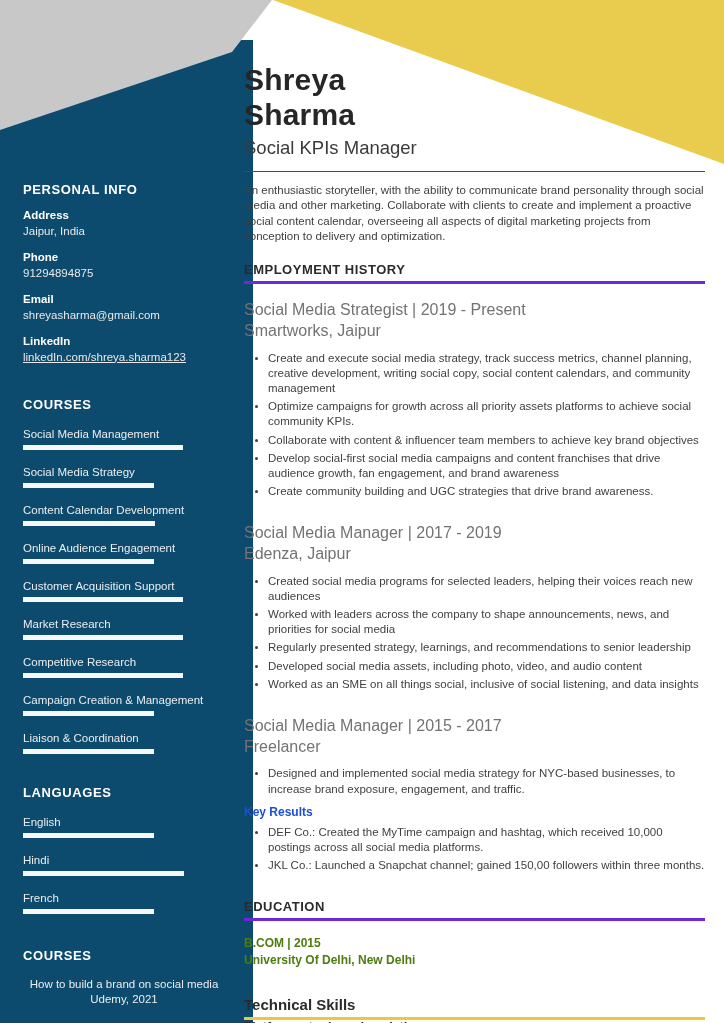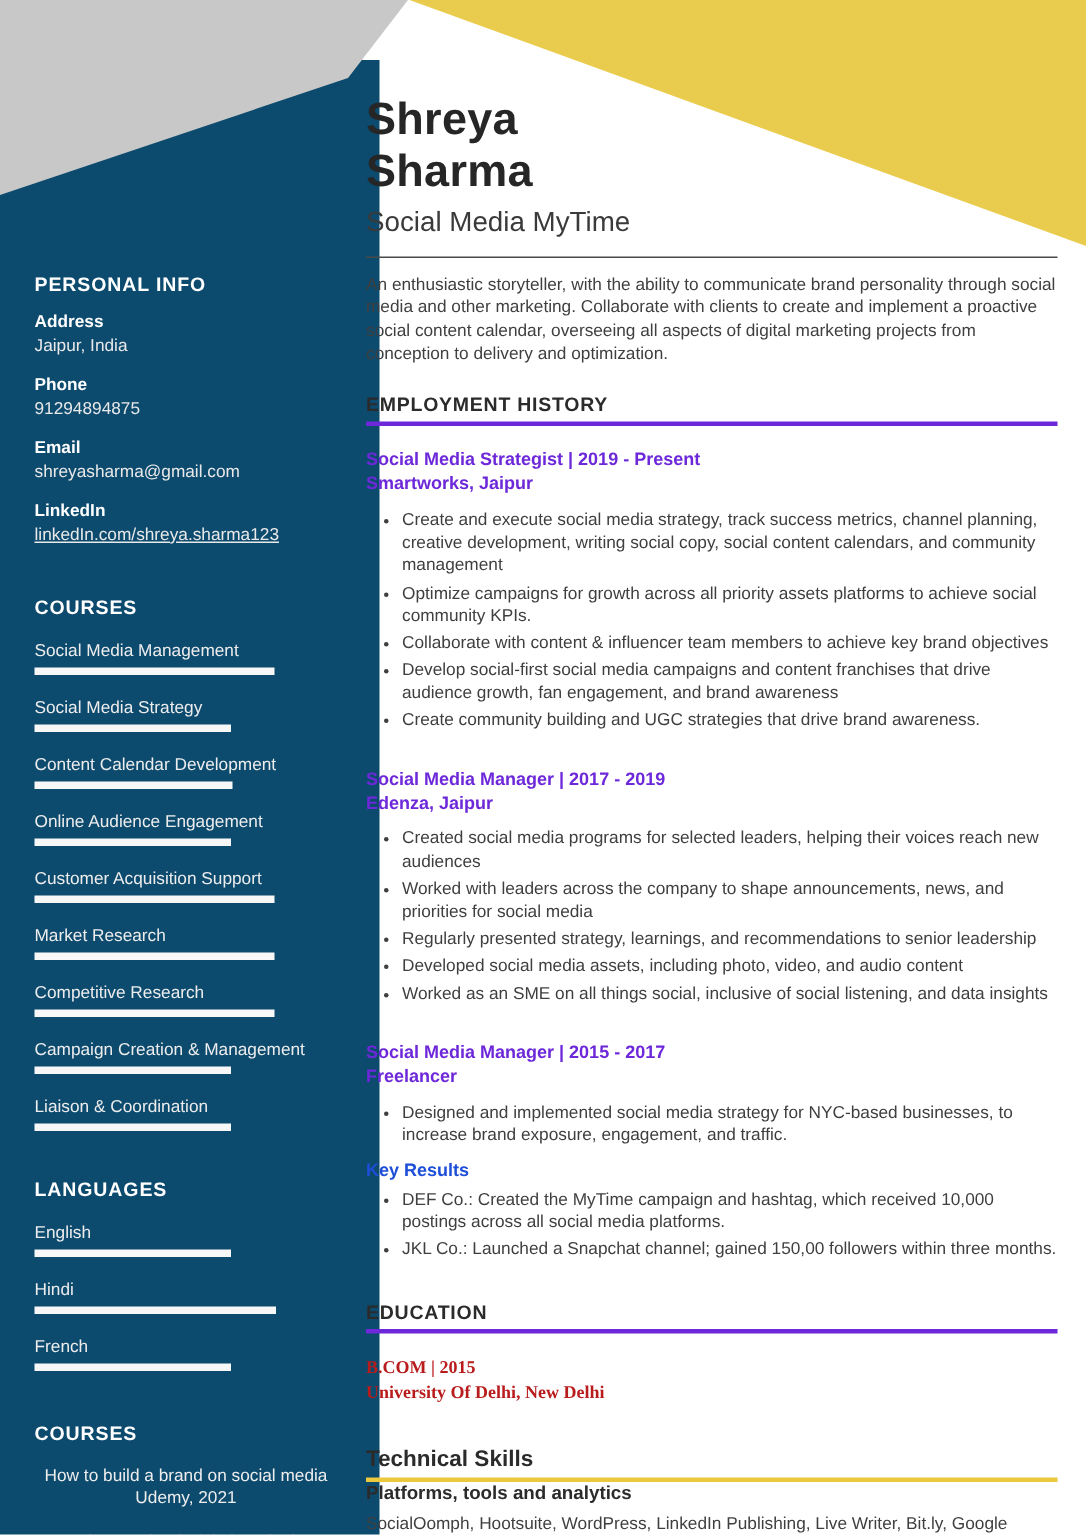--- a/index.html
+++ b/index.html
@@ -59,31 +59,31 @@
   .summary { margin-top: 11px; font-size: 11.5px; line-height: 1.33; color: #3f3f3f; }
   .section-heading {
     margin-top: 18px;
     font-size: 13px; font-weight: bold; letter-spacing: 0.5px;
     color: #2b2b2b;
     padding-bottom: 4px;
     border-bottom: 3px solid #6d28d9;
   }
   .job { margin-top: 15px; }
   .job + .job { margin-top: 23px; }
-  .job-head { font-size: 12px; font-weight: bold; color: #6d28d9; line-height: 1.33; }
+  .job-head { font-size: 16px; font-weight: normal; color: #737373; line-height: 1.33; }
   ul.bullets { margin: 9px 0 0 0; padding-left: 24px; }
   ul.bullets li {
     font-size: 11.5px; line-height: 1.32; color: #3f3f3f;
     margin-bottom: 3px;
   }
   ul.bullets li::marker { color: #3f3f3f; font-size: 10px; }
   .key-results-heading { margin-top: 8px; font-size: 12px; font-weight: bold; color: #1d4ed8; }
   ul.bullets.tight { margin-top: 6px; }
   .edu-section { margin-top: 26px; }
-  .edu-lines { margin-top: 14px; font-size: 12px; font-weight: bold; color: #b91c1c; line-height: 1.35; font-family: Liberation Serif, serif; }
+  .edu-lines { margin-top: 14px; font-size: 12px; font-weight: bold; color: #4d7c0f; line-height: 1.35; }
   .tech-heading {
     margin-top: 28px;
     font-size: 15px; font-weight: bold; color: #2b2b2b;
     padding-bottom: 4px;
     border-bottom: 3px solid #ecc83c;
   }
   .tech-group-title { font-size: 12.5px; font-weight: bold; color: #2b2b2b; }
   .tech-group-items { margin-top: 7px; font-size: 11.5px; line-height: 1.35; color: #3f3f3f; }
 </style>
 </head>
@@ -188,21 +188,21 @@
   <polygon points="0,0 272,0 232,52 0,130" fill="#c8c8c8"></polygon>
   <polygon points="273,0 724,0 724,164" fill="#e9cc4e"></polygon>
 </svg>
 
 <main class="main">
 
   <h1 class="name">
     <span>Shreya</span><br>
     <span>Sharma</span>
   </h1>
-  <div class="job-title-header">Social Media MyTime</div>
+  <div class="job-title-header">Social KPIs Manager</div>
   <hr class="header-rule">
   <p class="summary">An enthusiastic storyteller, with the ability to communicate brand personality through social media and other marketing. Collaborate with clients to create and implement a proactive social content calendar, overseeing all aspects of digital marketing projects from conception to delivery and optimization.</p>
 
   <div class="section-heading">EMPLOYMENT HISTORY</div>
 
   <div class="job">
     <div class="job-head">Social Media Strategist | 2019 - Present</div>
     <div class="job-head">Smartworks, Jaipur</div>
     <ul class="bullets">
       <li>Create and execute social media strategy, track success metrics, channel planning, creative development, writing social copy, social content calendars, and community management</li>

